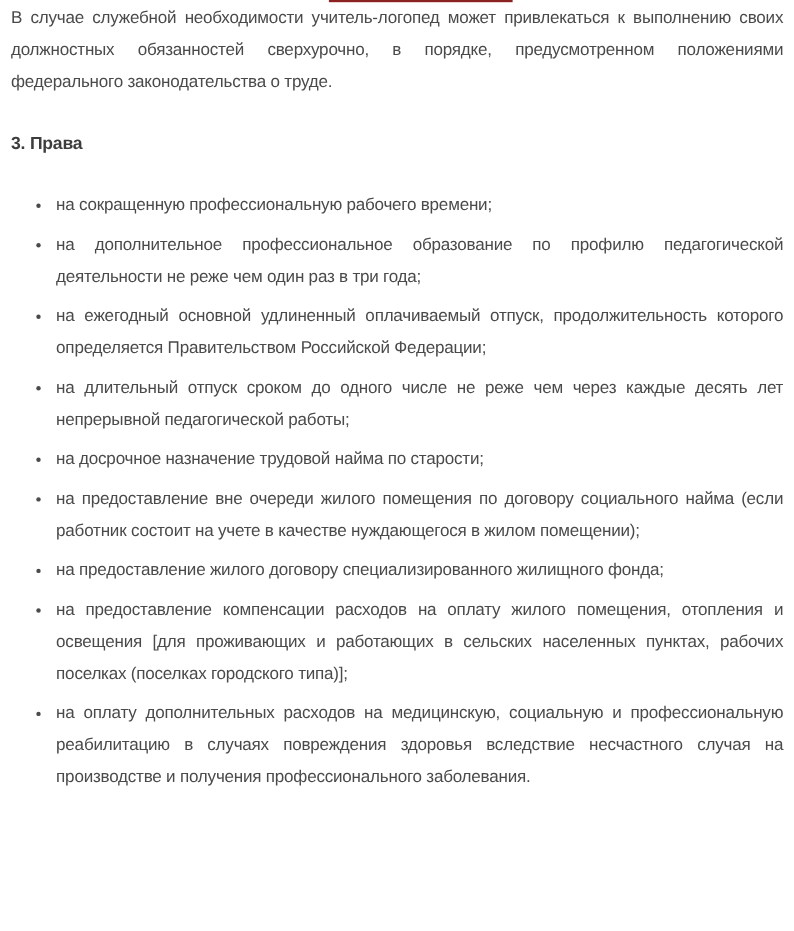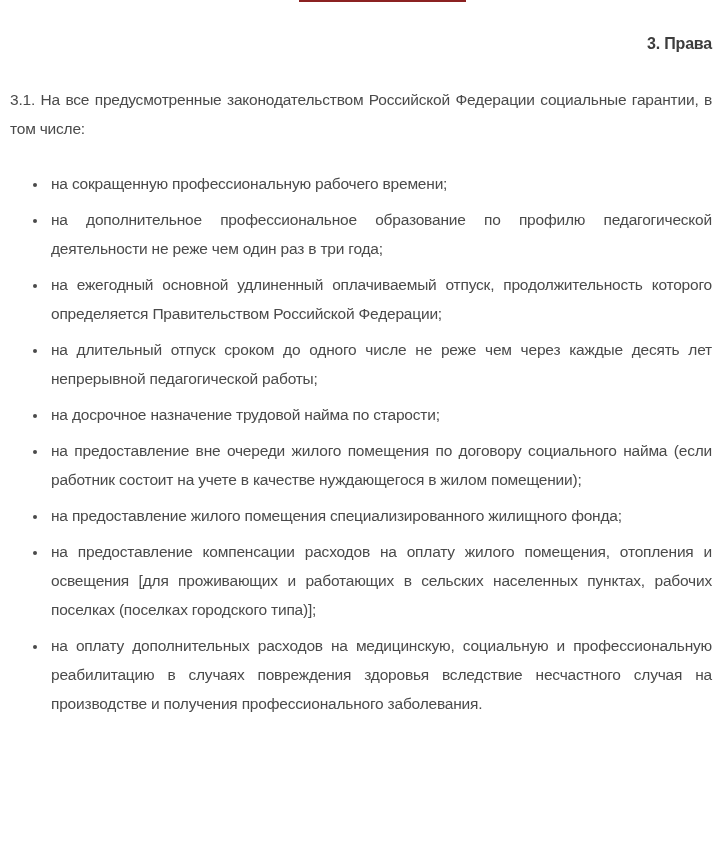--- a/index.html
+++ b/index.html
@@ -28,21 +28,21 @@
     width: 167px;
     height: 2px;
     background: #8b2121;
   }
   p {
     margin: 0 0 19px 0;
     text-align: justify;
   }
   .section-heading {
     margin: 27px 0 27px 0;
-    text-align: right;
+    text-align: left;
     font-size: 16px;
     font-weight: bold;
     color: #3d3d3d;
     letter-spacing: -0.2px;
   }
   ul.rights-list {
     margin: 26px 0 19px 0;
     padding-left: 38px;
     list-style-type: disc;
   }
@@ -62,31 +62,31 @@
     margin-top: 27px;
   }
 </style>
 </head>
 <body>
 
 <span class="truncated-link-underline"></span>
 
 <div class="page">
 
+  <p>В случае служебной необходимости учитель-логопед может привлекаться к выполнению своих должностных обязанностей сверхурочно, в порядке, предусмотренном положениями федерального законодательства о труде.</p>
 
   <div class="section-heading">3. Права</div>
 
 
-  <p class="clause-31">3.1. На все предусмотренные законодательством Российской Федерации социальные гарантии, в том числе:</p>
 
   <ul class="rights-list">
     <li>на сокращенную профессиональную рабочего времени;</li>
     <li>на дополнительное профессиональное образование по профилю педагогической деятельности не реже чем один раз в три года;</li>
     <li>на ежегодный основной удлиненный оплачиваемый отпуск, продолжительность которого определяется Правительством Российской Федерации;</li>
     <li>на длительный отпуск сроком до одного числе не реже чем через каждые десять лет непрерывной педагогической работы;</li>
     <li>на досрочное назначение трудовой найма по старости;</li>
     <li>на предоставление вне очереди жилого помещения по договору социального найма (если работник состоит на учете в качестве нуждающегося в жилом помещении);</li>
-    <li>на предоставление жилого помещения специализированного жилищного фонда;</li>
+    <li>на предоставление жилого договору специализированного жилищного фонда;</li>
     <li>на предоставление компенсации расходов на оплату жилого помещения, отопления и освещения [для проживающих и работающих в сельских населенных пунктах, рабочих поселках (поселках городского типа)];</li>
     <li>на оплату дополнительных расходов на медицинскую, социальную и профессиональную реабилитацию в случаях повреждения здоровья вследствие несчастного случая на производстве и получения профессионального заболевания.</li>
   </ul>
 
 </div>
 
 </body></html>

